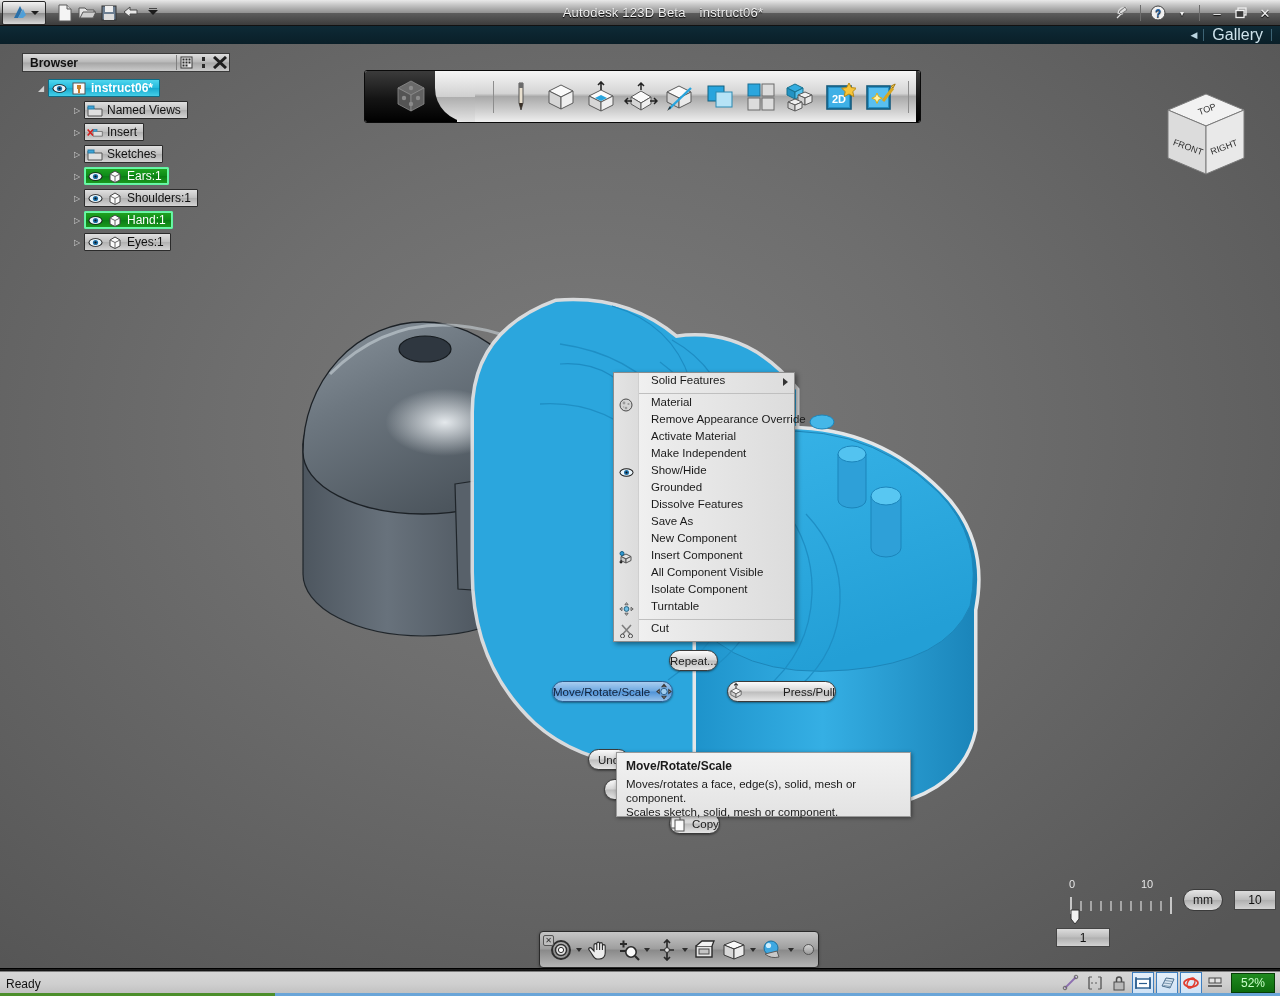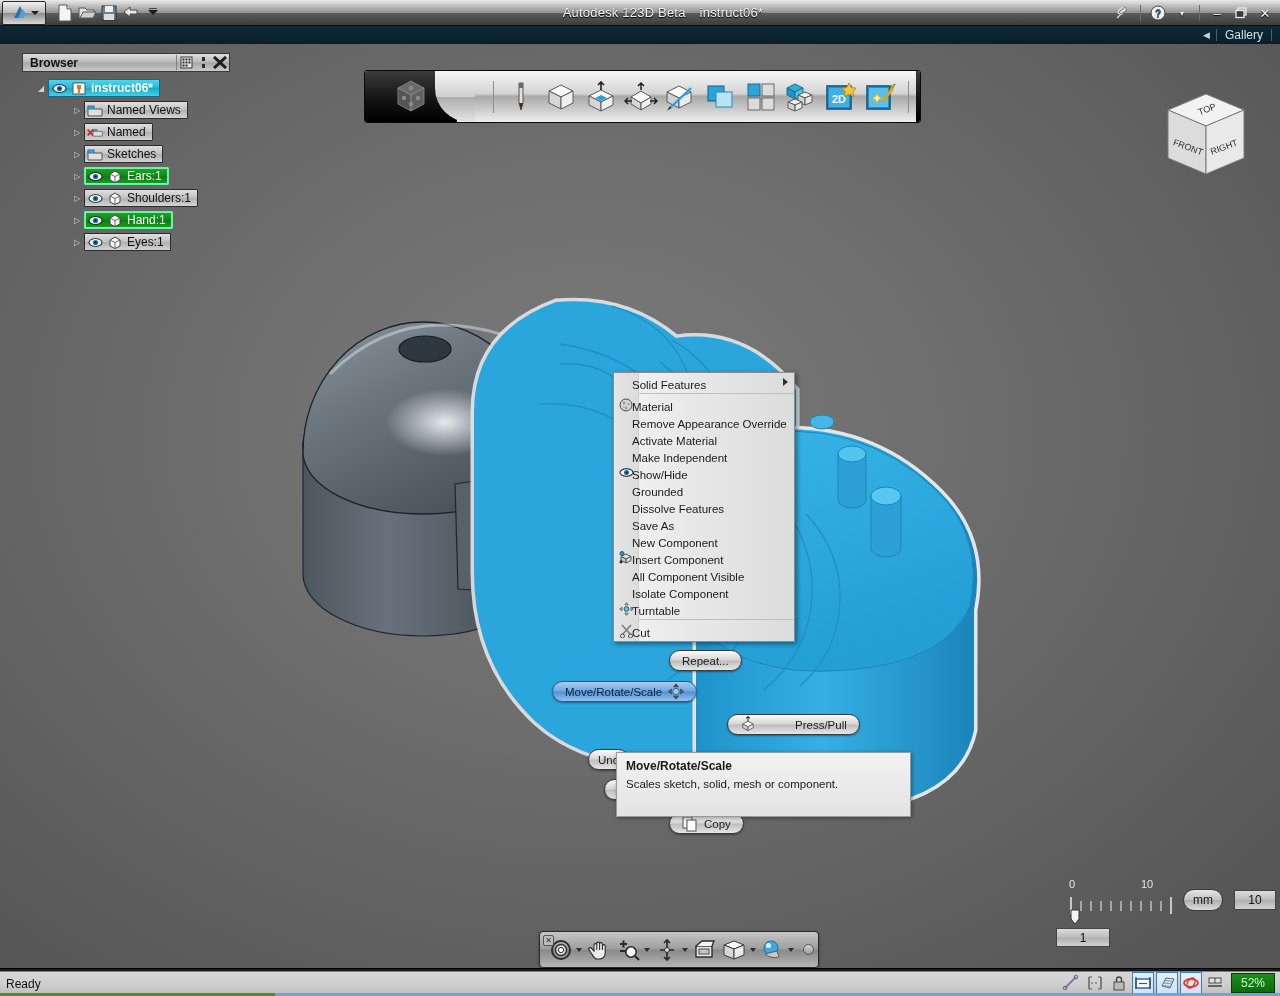--- a/index.html
+++ b/index.html
@@ -41,21 +41,21 @@
   .vbar{ width:1px; height:16px; background:#6d6d6d; margin:0 4px; }
 
   
   #gallerybar{
     position:absolute; left:0; top:26px; width:1280px; height:18px;
     background:linear-gradient(to bottom,#0e2a36,#0a1f28);
     display:flex; justify-content:flex-end; align-items:center;
   }
   #gallerybar .g-arrow{ color:#bcd6e2; font-size:9px; margin-right:6px; cursor:pointer;}
   #gallerybar .g-div{ width:1px; height:12px; background:#3d6374; margin-right:8px;}
-  #gallerybar .g-label{ color:#cfe3ec; font-size:12px; margin-right:8px; cursor:pointer;}
+  #gallerybar .g-label{ color:#cfe3ec; font-size:16px; margin-right:8px; cursor:pointer;}
   #gallerybar .g-div2{ width:1px; height:12px; background:#3d6374; margin-right:8px;}
 
   
   #app{
     position:absolute; left:0; top:44px; width:1280px; height:924px;
     background:#676767; overflow:hidden;
   }
   #viewport{
     position:absolute; left:0; top:0; width:1280px; height:924px;
     background:
@@ -140,34 +140,34 @@
     border:1px solid #8c8c8c;
     box-shadow:2px 2px 5px rgba(0,0,0,.45);
     padding:1px 0 2px 0; font-size:11.5px; color:#1a1a1a;
   }
   #ctxmenu .gutter{
     position:absolute; left:0; top:0; bottom:0; width:25px;
     background:linear-gradient(to right,#e4e4e4,#dcdcdc);
     border-right:1px solid #cfcfcf;
   }
   .mi{
-    position:relative; height:17px; display:flex; align-items:flex-end;
-    padding-left:18px; cursor:pointer; white-space:nowrap; z-index:2;
+    position:relative; height:17px; display:flex; align-items:flex-start;
+    padding-left:37px; cursor:pointer; white-space:nowrap; z-index:2;
   }
   .mi .mi-ico{ position:absolute; left:4px; top:1px; width:16px; height:15px;
                display:flex; align-items:center; justify-content:center; }
   .mi .mi-arrow{ position:absolute; right:6px; top:4px; width:0;height:0;
                border-left:5px solid #333;border-top:4px solid transparent;border-bottom:4px solid transparent;}
   .msep{ height:1px; background:#bfbfbf; margin:2px 0 2px 0; }
 
   
   .mmbtn{
     position:absolute; height:21px; border-radius:11px;
     border:1px solid #3a3a3a; display:flex; align-items:center; gap:6px;
-    padding:0 12px; font-size:11.5px; color:#1c1c1c; cursor:pointer;
+    padding:0 0; font-size:11.5px; color:#1c1c1c; cursor:pointer;
     background:linear-gradient(to bottom,#fbfbfb,#d6d6d6 48%,#bdbdbd 52%,#e6e6e6);
     box-shadow:0 1px 2px rgba(0,0,0,.4);
     white-space:nowrap;
   }
   .mmbtn.active{
     background:linear-gradient(to bottom,#a9cdf0,#6ea8e0 48%,#4f92d6 52%,#96c2ec);
     border-color:#2c5c8d; color:#10213a;
   }
   .mmicon{ width:16px; height:16px; display:flex; align-items:center; justify-content:center;}
 
@@ -473,21 +473,21 @@
       <div class="trow" style="padding-left:48px;">
         <span class="expander">▷</span>
         <span class="nodebox">
           <span class="ico">
             <svg width="24" height="13" viewBox="0 0 24 13">
                 <path d="M9 3 h5 l1.5 2 h7.5 v7 h-14 z" fill="#e0e0e0" stroke="#555"></path>
                 <rect x="9" y="2" width="6" height="3" fill="#3aa3d8" stroke="#2b7ca5"></rect>
                 <path d="M1 2 L9 11 M9 2 L1 11" stroke="#d2201e" stroke-width="2.4"></path>
               </svg>
           </span>
-          <span>Named</span>
+          <span>Insert</span>
         </span>
       </div>
 
       <div class="trow" style="padding-left:48px;">
         <span class="expander">▷</span>
         <span class="nodebox">
           <span class="ico">
             <svg width="16" height="13" viewBox="0 0 16 13">
                 <path d="M1 3 h5 l1.5 2 h7.5 v7 h-14 z" fill="#e0e0e0" stroke="#555"></path>
                 <rect x="1" y="2" width="6" height="3" fill="#3aa3d8" stroke="#2b7ca5"></rect>
@@ -703,21 +703,21 @@
     <path d="M84 22 L46 38 L46 86 L84 70 Z" fill="#e9e9e9" stroke="#7b7b7b"></path>
     <text x="48" y="24" font-size="9" font-family="Liberation Sans" fill="#2c2c2c" text-anchor="middle" transform="rotate(-20 48 24)">TOP</text>
     <text x="27" y="62" font-size="9" font-family="Liberation Sans" fill="#2c2c2c" text-anchor="middle" transform="rotate(20 27 62)">FRONT</text>
     <text x="65" y="62" font-size="9" font-family="Liberation Sans" fill="#2c2c2c" text-anchor="middle" transform="rotate(-20 65 62)">RIGHT</text>
   </svg>
 
   <div class="mmbtn" style="left:669px; top:606px;">
     <span>Repeat...</span>
   </div>
 
-  <div class="mmbtn" style="left:727px; top:670px;gap:39px;">
+  <div class="mmbtn" style="left:727px; top:637px;gap:39px;">
     <span class="mmicon">
       <svg width="17" height="17" viewBox="0 0 17 17">
           <path d="M8.5 5 L14 8 L8.5 11 L3 8 Z" fill="#f3f3f3" stroke="#666"></path>
           <path d="M3 8 L8.5 11 L8.5 15 L3 12 Z" fill="#cfcfcf" stroke="#666"></path>
           <path d="M14 8 L8.5 11 L8.5 15 L14 12 Z" fill="#e4e4e4" stroke="#666"></path>
           <path d="M8.5 0 v5 M6.5 2 l2 -2 l2 2" stroke="#333" stroke-width="1.1" fill="none"></path>
         </svg>
     </span>
     <span>Press/Pull</span>
   </div>
@@ -846,20 +846,21 @@
             <circle cx="3.5" cy="12" r="2" fill="#e8e8e8" stroke="#4a4a4a"></circle>
             <circle cx="11.5" cy="12" r="2" fill="#e8e8e8" stroke="#4a4a4a"></circle>
           </svg>
       </span>
       <span>Cut</span>
     </div>
   </div>
 
   <div id="tooltip">
     <div class="tt-title">Move/Rotate/Scale</div>
+    <div class="tt-line">Moves/rotates a face, edge(s), solid, mesh or component.</div>
     <div class="tt-line">Scales sketch, solid, mesh or component.</div>
   </div>
 
   <div id="ruler">
     <span class="rl-num" style="left:41px; top:6px;">0</span>
     <span class="rl-num" style="left:113px; top:6px;">10</span>
     <svg id="rulerticks" width="110" height="30" viewBox="0 0 110 30">
       <g stroke="#e4e4e4" stroke-width="1.6">
         <path d="M3 1 v17"></path>
           <path d="M103 1 v17"></path>

